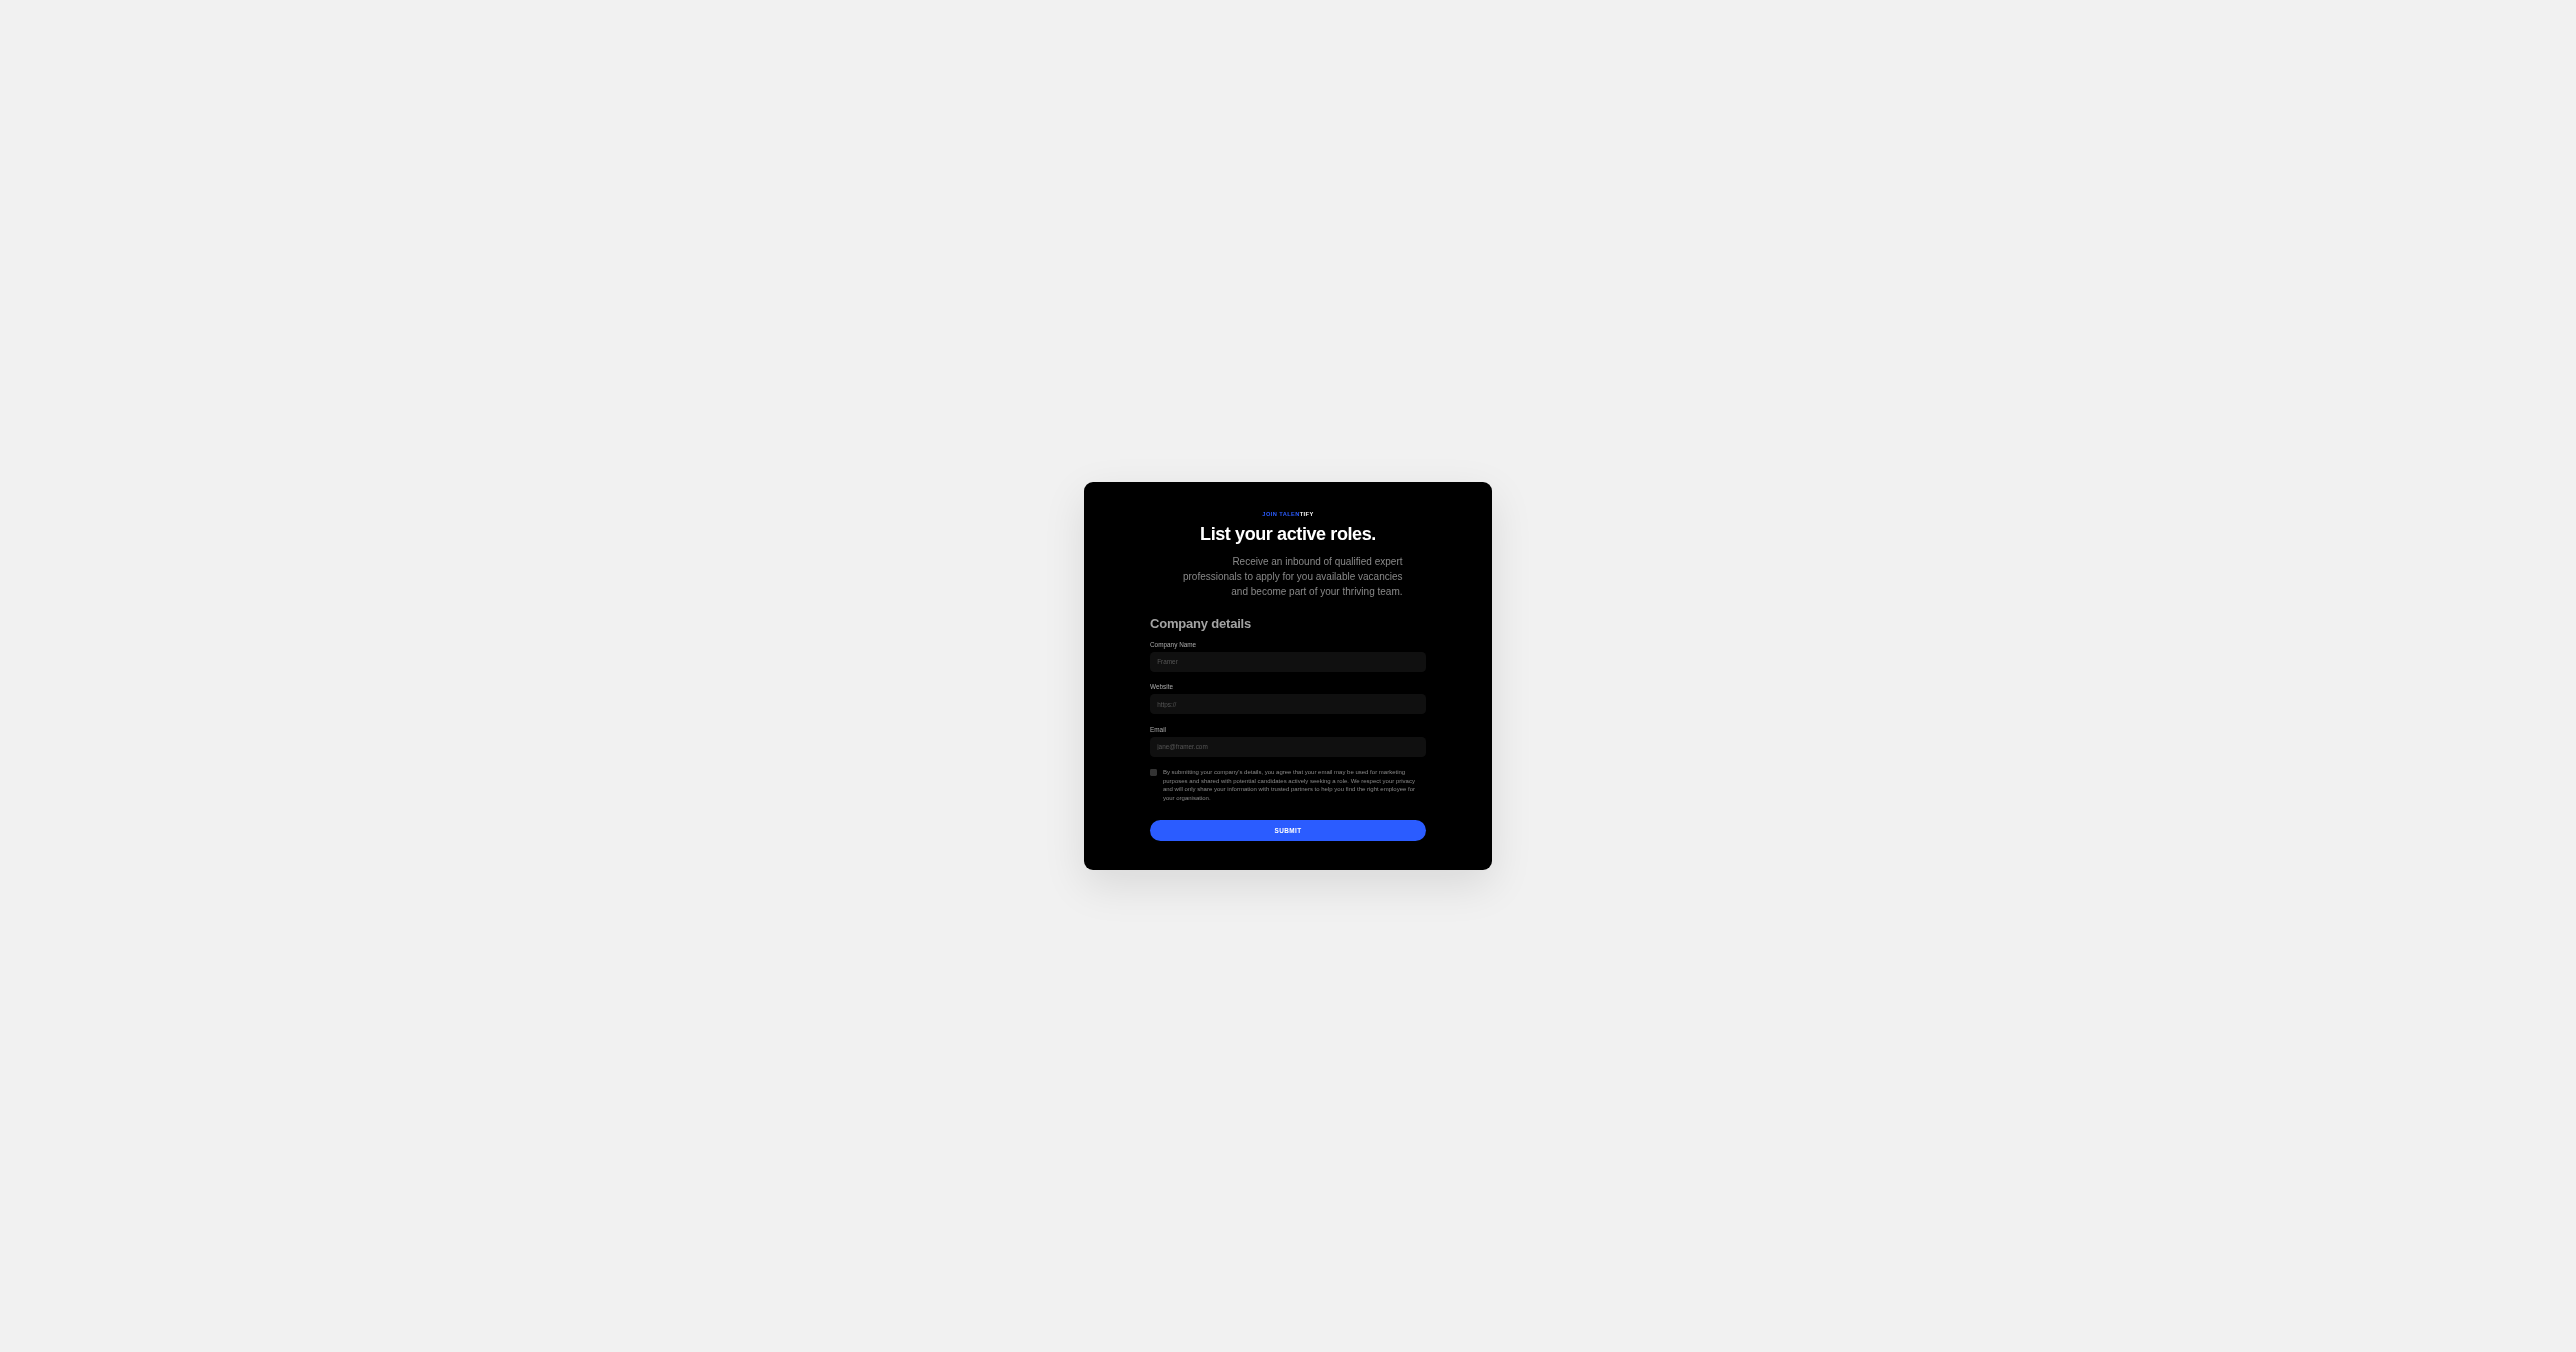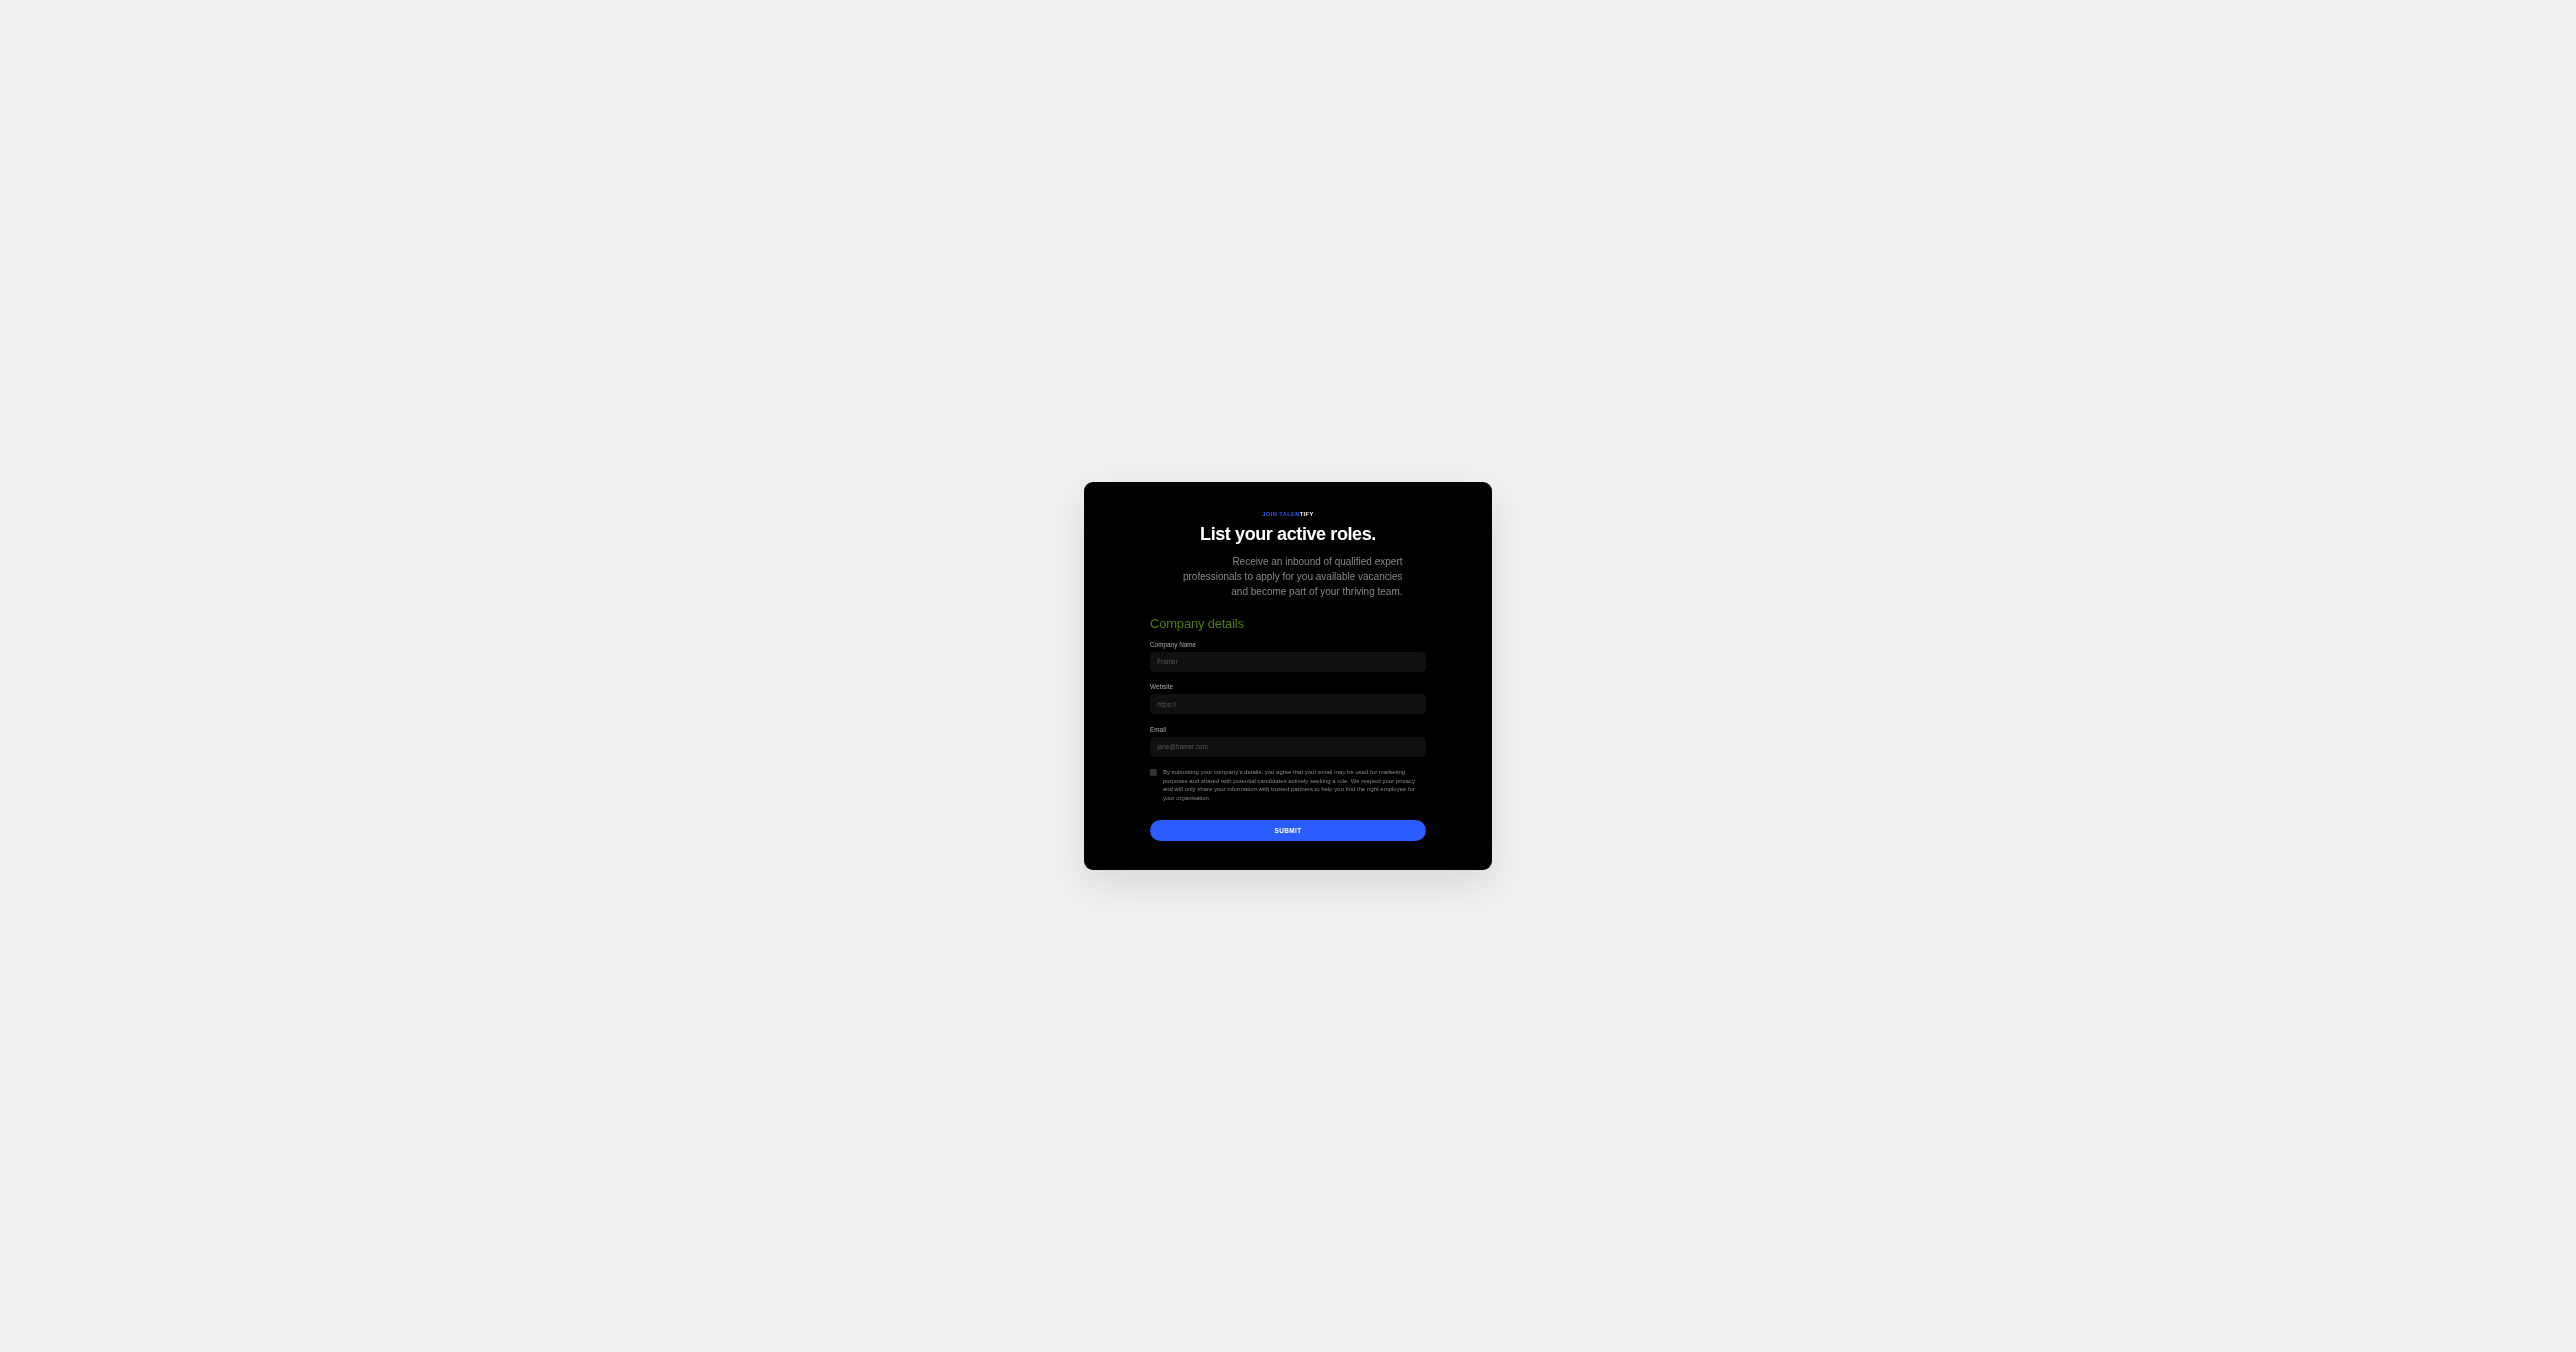--- a/index.html
+++ b/index.html
@@ -38,23 +38,23 @@
     }
     .subtitle {
       text-align: right;
       color: #888;
       font-size: 10px;
       line-height: 1.5;
       margin: 0 auto 17px;
       max-width: 229px;
     }
     .section-title {
-      color: #4d7c0f;
+      color: #a3a3a3;
       font-size: 13px;
-      font-weight: 400;
+      font-weight: 700;
       letter-spacing: -0.2px;
       margin-bottom: 10px;
     }
     .field {
       margin-bottom: 11.4px;
     }
     .field-label {
       color: #aaa;
       font-size: 6.4px;
       margin-bottom: 4.3px;

